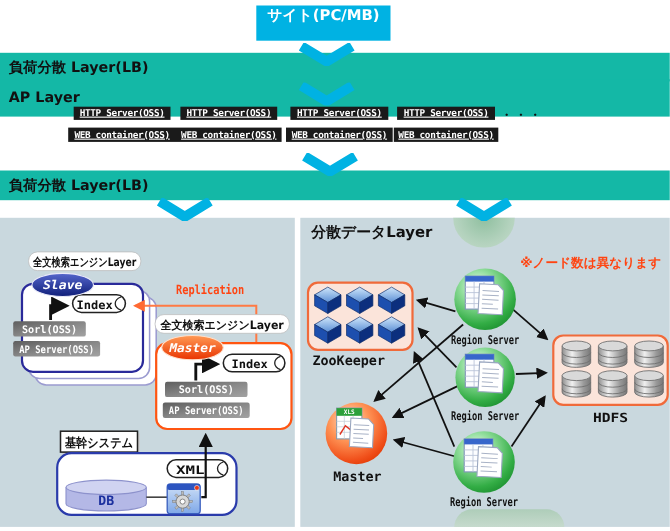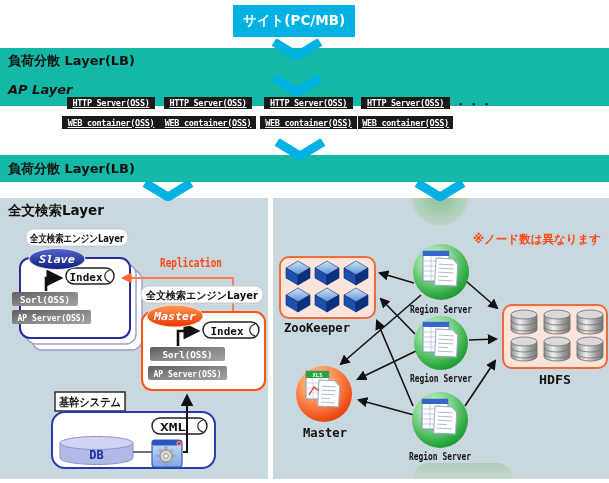--- a/index.html
+++ b/index.html
@@ -1,24 +1,24 @@
 <!DOCTYPE html>
 <html><head>
 <meta charset="utf-8">
 <style>
   html,body{margin:0;padding:0;background:#fff;}
   .canvas{position:relative;width:609px;height:483px;background:#fff;overflow:hidden;
           font-family:"DejaVu Sans",sans-serif;}
   .abs{position:absolute;}
   .site-box{left:233px;top:5px;width:122px;height:32px;background:#00b2e3;color:#fff;
-            font-weight:bold;font-size:13.5px;display:flex;align-items:center;justify-content:center;}
+            font-weight:bold;font-size:13.5px;display:flex;justify-content:center;}
   .band{left:0;width:609px;background:#14b8a6;color:#111;font-weight:bold;font-size:13px;
         display:flex;align-items:center;padding-left:8px;box-sizing:border-box;}
   .band1{top:48px;height:26px;}
-  .bandap{top:72px;height:34px;font-style:italic;}
+  .bandap{top:72px;height:34px;}
   .band2{top:155px;height:27px;}
   .panel{top:198px;height:281px;background:#c9d8de;}
   .panel-left{left:0;width:268px;}
   .panel-right{left:273px;width:336px;}
   .bb{background:#1a1a1a;color:#fff;font-family:"DejaVu Sans Mono",monospace;font-weight:bold;
       font-size:8.5px;letter-spacing:-0.3px;display:flex;align-items:center;justify-content:center;white-space:nowrap;text-decoration:underline;}
   .dots{left:455px;top:97px;width:46px;color:#111;font-weight:bold;font-size:11px;letter-spacing:2px;}
   .ptitle{color:#111;font-weight:bold;font-size:13.5px;}
   .chev{width:56px;height:21px;}
   .dome-top{left:412px;top:198px;width:56px;height:27px;border-radius:0 0 28px 28px;
@@ -57,21 +57,21 @@
   <div class="abs bb" style="left:361px;top:97px;width:89px;height:12px;">HTTP Server(OSS)</div>
   <div class="abs bb" style="left:358px;top:116px;width:95px;height:13px;">WEB container(OSS)</div>
   <div class="abs dots">・・・</div>
 
   <div class="abs panel panel-left"></div>
   <div class="abs panel panel-right"></div>
 
   <div class="abs dome-top"></div>
   <div class="abs dome-bot"></div>
 
-  <div class="abs ptitle" style="left:8px;top:202px;">全文検索Layer</div>
+  <div class="abs ptitle" style="left:283px;top:202px;">分散データLayer</div>
 
   <svg class="abs chev" style="left:269px;top:39px;" viewBox="0 0 56 21">
       <polyline points="5,3 28,17 51,3" fill="none" stroke="#00b2e3" stroke-width="9" stroke-linejoin="round"></polyline>
     </svg>
   <svg class="abs chev" style="left:269px;top:75px;" viewBox="0 0 56 21">
       <polyline points="5,3 28,17 51,3" fill="none" stroke="#00b2e3" stroke-width="9" stroke-linejoin="round"></polyline>
     </svg>
   <svg class="abs chev" style="left:272px;top:139px;" viewBox="0 0 56 21">
       <polyline points="5,3 28,17 51,3" fill="none" stroke="#00b2e3" stroke-width="9" stroke-linejoin="round"></polyline>
     </svg>

